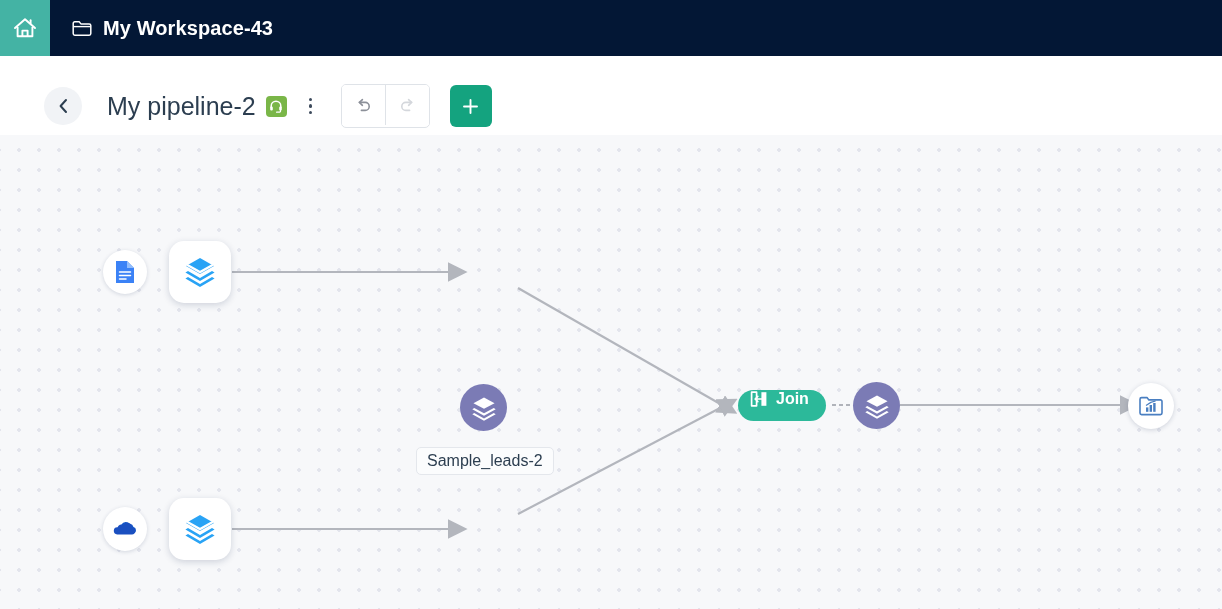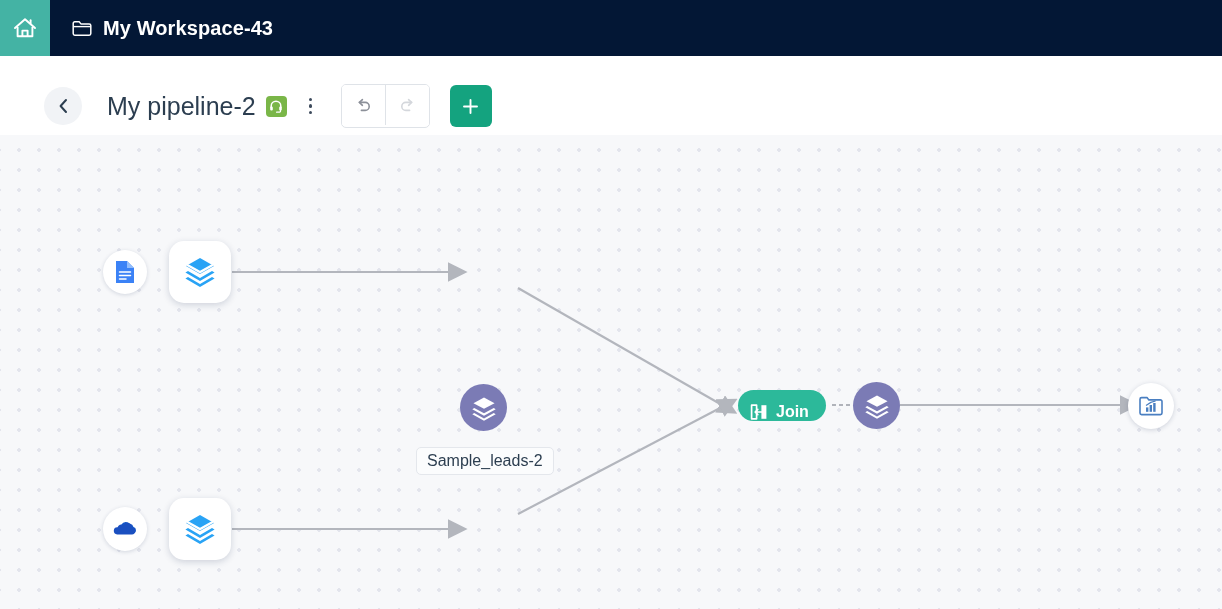--- a/index.html
+++ b/index.html
@@ -197,21 +197,21 @@
     display: flex;
     align-items: center;
     justify-content: center;
     cursor: pointer;
   }
   .join-pill {
     height: 31px;
     border-radius: 16px;
     background: #2cb99a;
     display: flex;
-    align-items: flex-end;
+    align-items: flex-start;
     padding: 0 17px 0 12px;
     gap: 8px;
     cursor: pointer;
   }
   .join-pill span {
     color: #ffffff;
     font-size: 16px;
     font-weight: bold;
     white-space: nowrap;
   }

